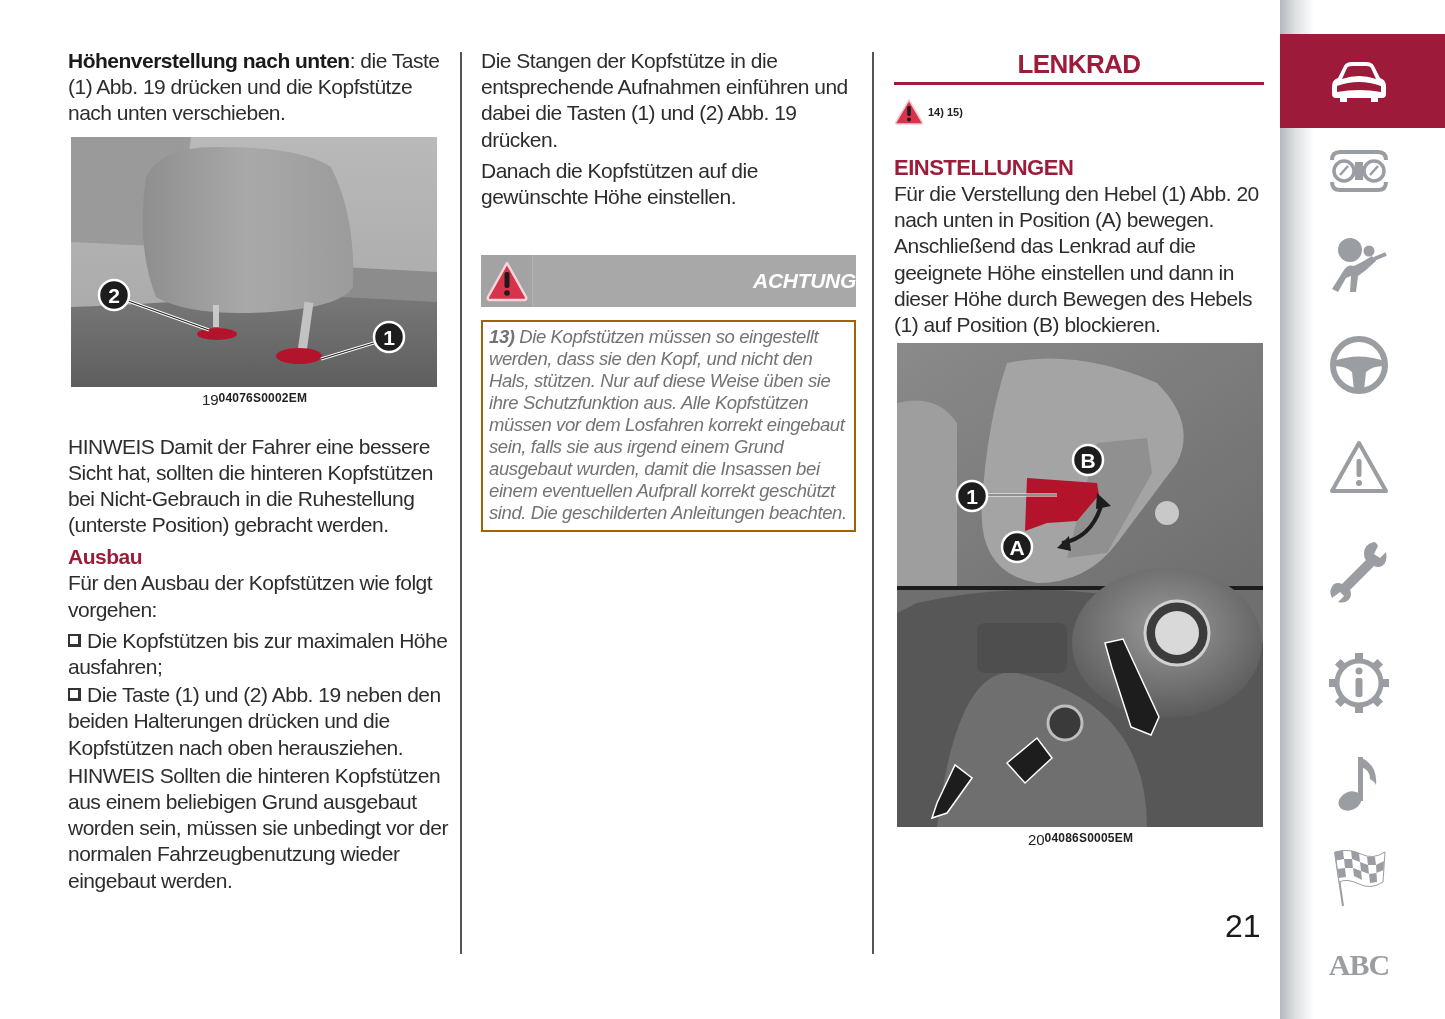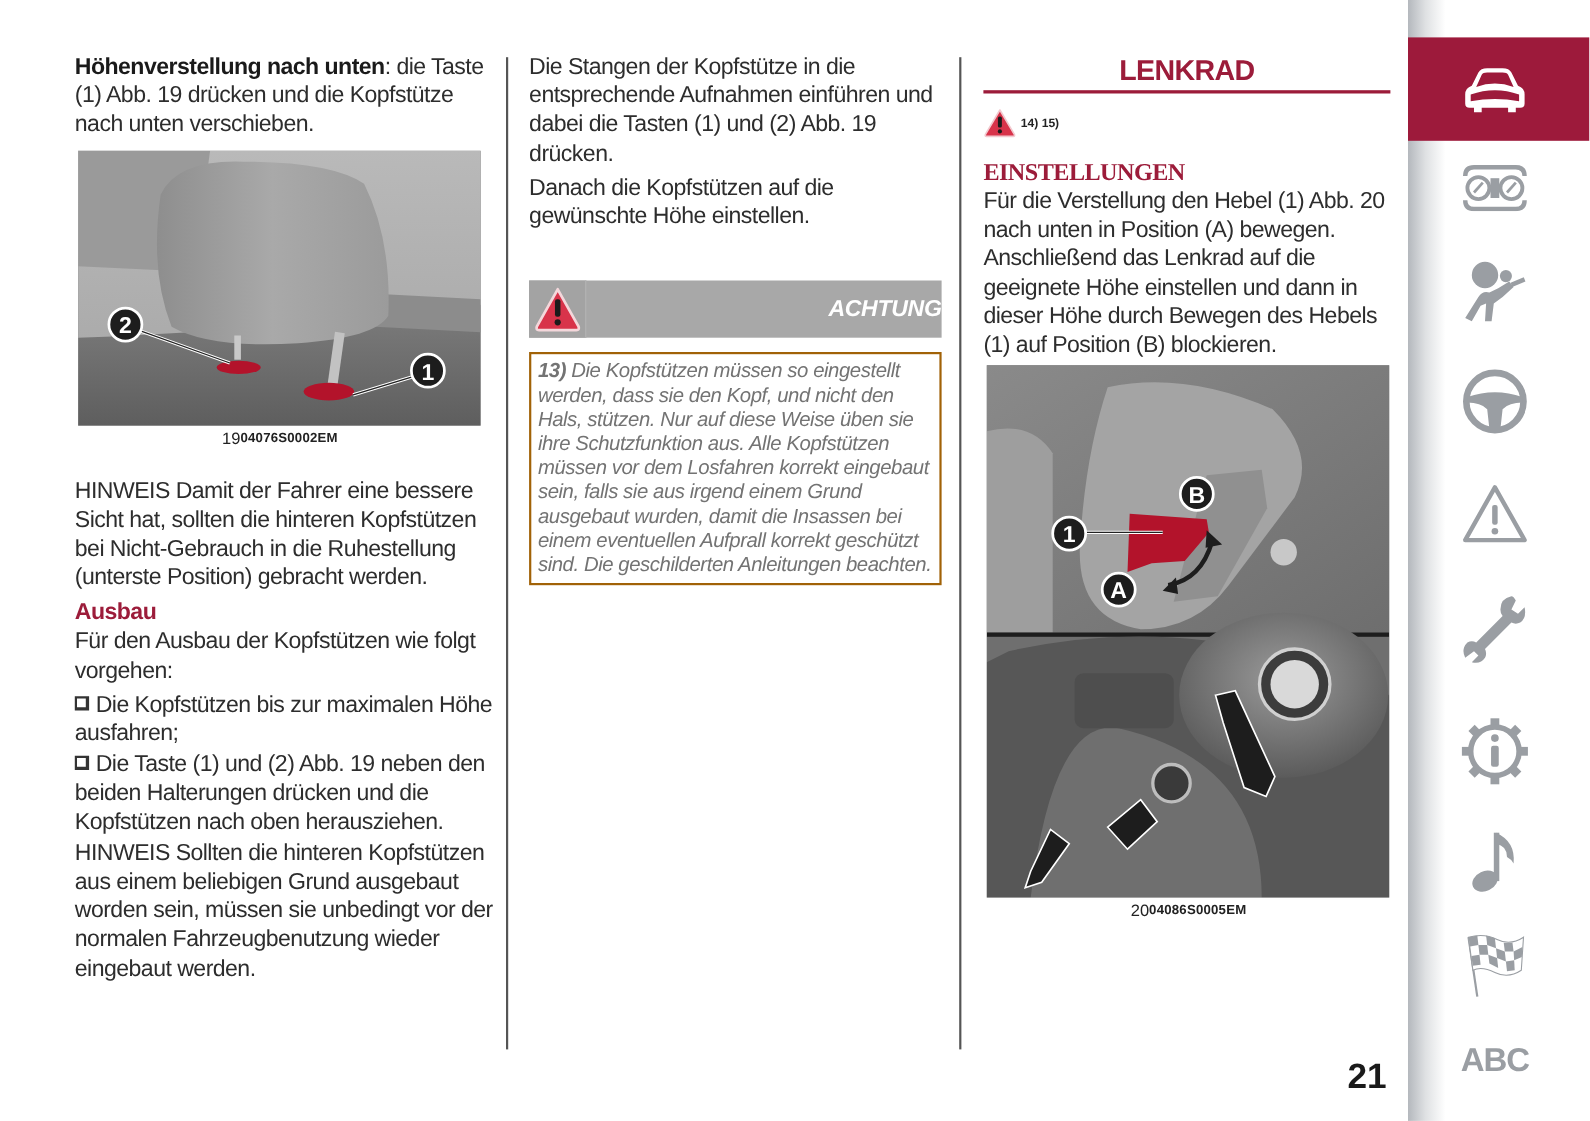--- a/index.html
+++ b/index.html
@@ -30,31 +30,31 @@
   .achtung { position: relative; margin-top: 45px; height: 52px; background: #a8a8a8; display: flex; align-items: center; }
   .achtung .tri-cell { width: 52px; height: 52px; background: #a3a3a3; border-right: 1px solid #b5b5b5; display: flex; align-items: center; justify-content: center; }
   .achtung .title { flex: 1; text-align: right; color: #fff; font-style: italic; font-weight: bold; font-size: 21px; letter-spacing: -0.3px; }
   .warn-box { margin-top: 13px; border: 2px solid #a16207; padding: 4px 6px 6px 6px; font-size: 18.5px; line-height: 22px; font-style: italic; color: #737373; letter-spacing: -0.4px; }
   .warn-box b { font-style: italic; font-weight: bold; }
 
   
   .section-title { color: #9c1c3a; font-weight: bold; font-size: 26px; letter-spacing: -0.6px; line-height: 32px; border-bottom: 3px solid #9c1c3a; padding-bottom: 2px; text-align: center; }
   .refs { display: flex; align-items: center; margin-top: 12px; height: 30px; }
   .refs span { font-size: 11px; font-weight: bold; margin-left: 4px; color: #222; }
-  .col-3 .subhead { margin-top: 17px; font-size: 22px; font-family: Liberation Serif, serif; }
-
-  
-  .page-num { position: absolute; left: 1225px; top: 960px; font-size: 32px; font-weight: bold; color: #1a1a1a; }
+  .col-3 .subhead { margin-top: 28px; font-size: 22px; }
+
+  
+  .page-num { position: absolute; left: 1225px; top: 908px; font-size: 32px; font-weight: normal; color: #1a1a1a; }
 
   
   .sidebar { position: absolute; left: 1280px; top: 0; width: 165px; height: 1019px; background: linear-gradient(to right, #b4b8bd 0px, #dfe1e3 16px, #ffffff 34px, #ffffff 100%); }
   .side-item { position: absolute; left: 0; width: 165px; height: 94px; display: flex; align-items: center; justify-content: center; padding-left: 0; }
   .side-item.active { background: #9d1a3b; }
   .side-item svg { display: block; }
-  .side-item .abc { font-family: Liberation Sans, sans-serif; font-weight: bold; font-size: 30px; color: #9a9ea3; letter-spacing: -1px; }
+  .side-item .abc { font-family: Liberation Serif, serif; font-weight: bold; font-size: 30px; color: #9a9ea3; letter-spacing: -1px; }
   .side-icon { margin-left: -7px; }
 </style>
 </head>
 <body>
 
 <div class="divider divider-1"></div>
 <div class="divider divider-2"></div>
 
 <div class="col col-1">
   <p class="para">

